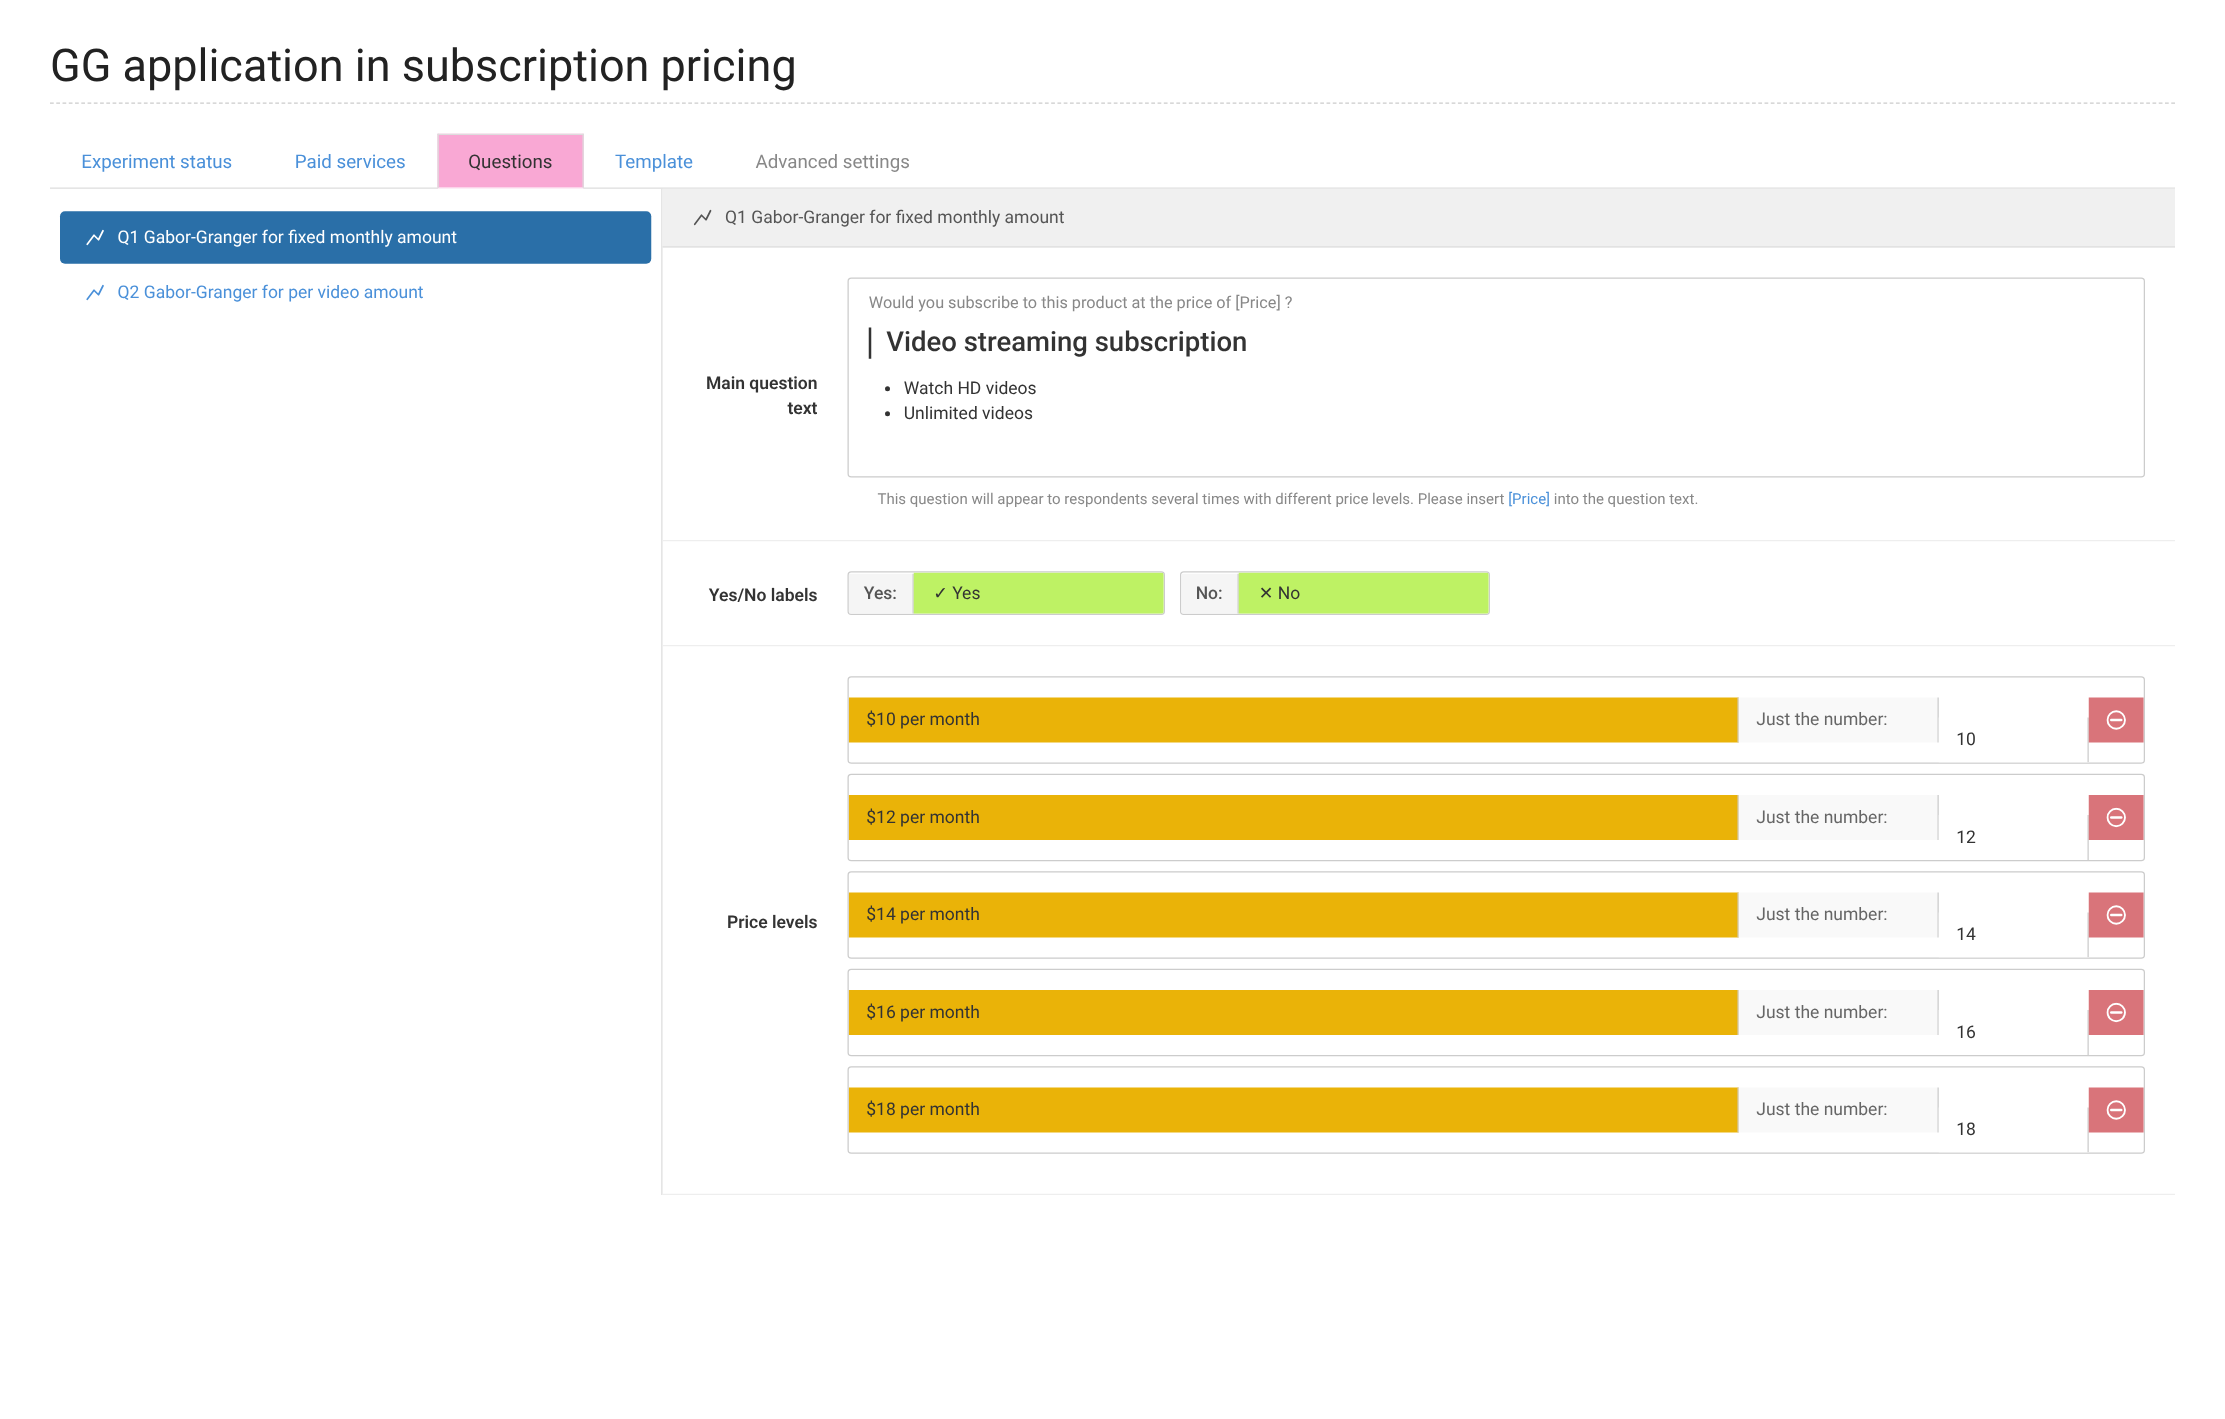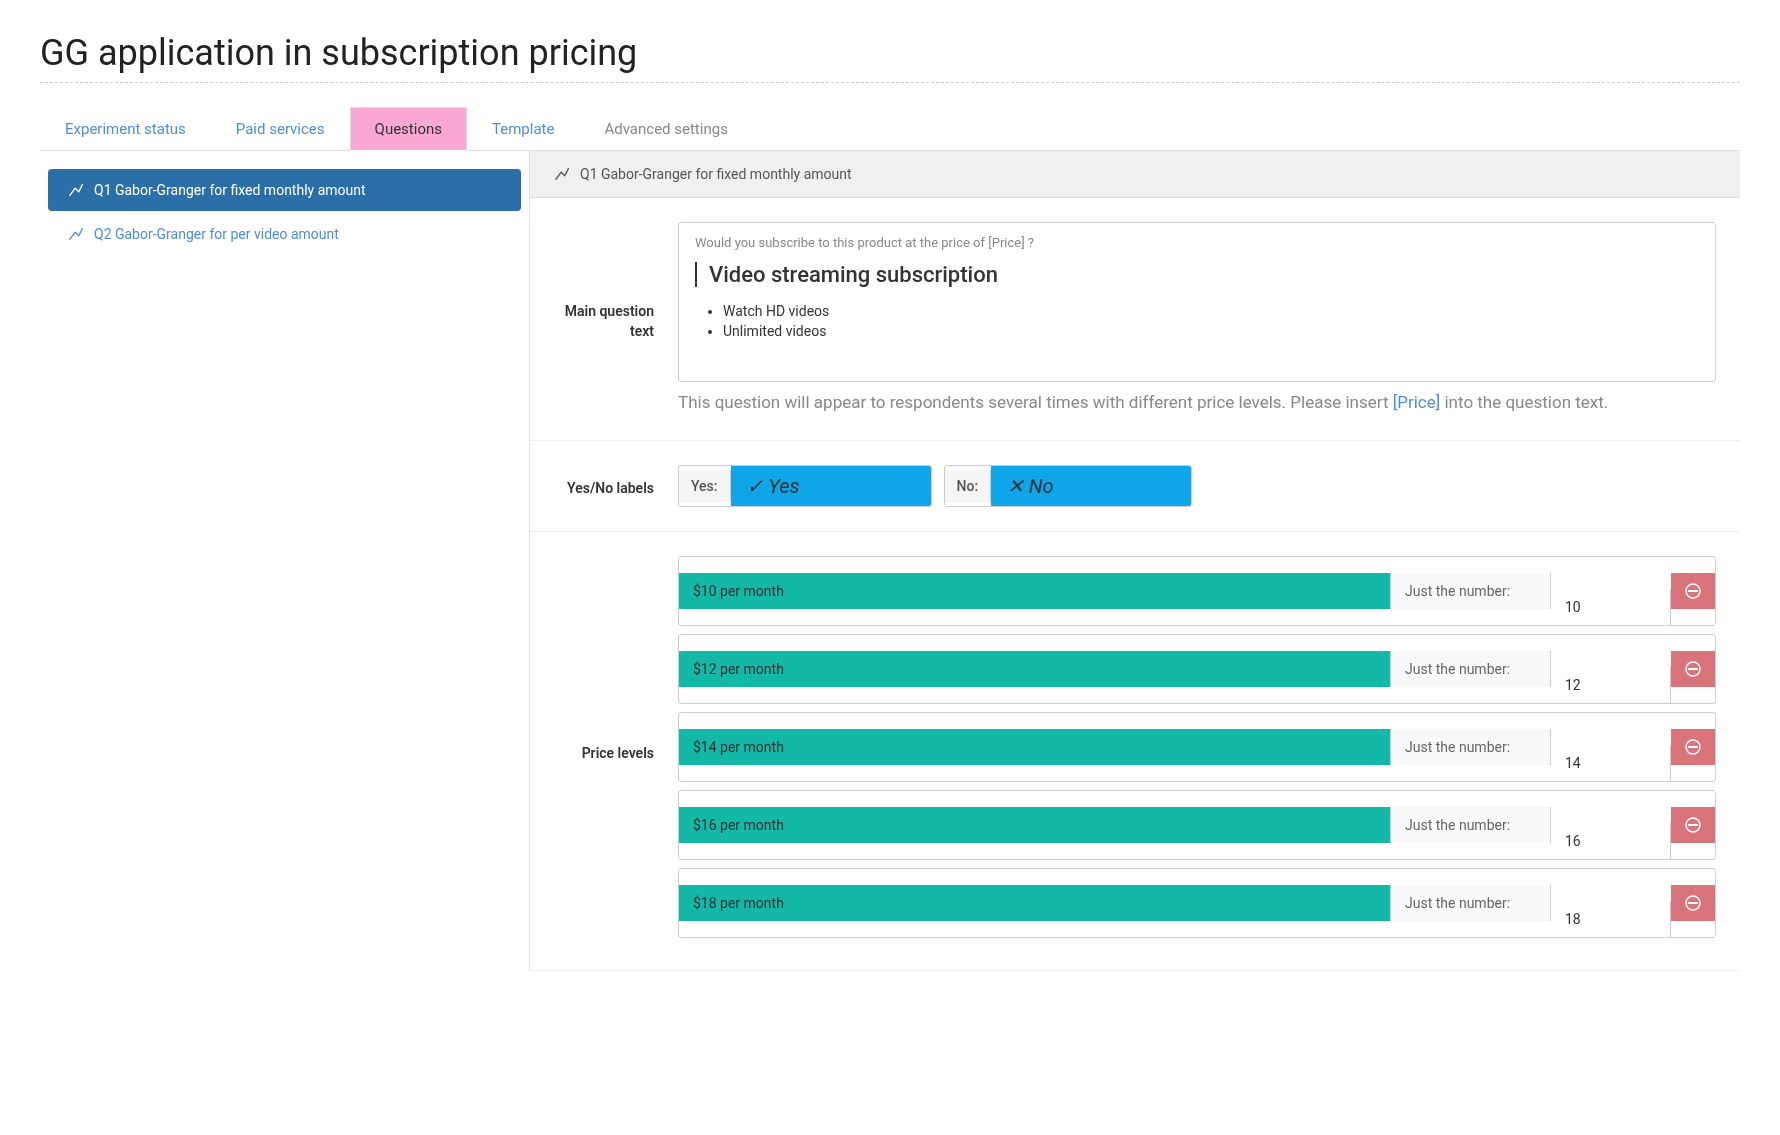--- a/index.html
+++ b/index.html
@@ -38,33 +38,33 @@
     
     .form-section { display: flex; padding: 24px 24px; gap: 24px; align-items: center; border-bottom: 1px solid #eee; }
     .form-label { width: 100px; min-width: 100px; font-weight: 600; text-align: right; font-size: 14px; color: #333; line-height: 1.4; padding-top: 6px; }
     .form-field { flex: 1; }
     .question-content-box { border: 1px solid #ccc; border-radius: 3px; padding: 12px 16px; min-height: 160px; background: #fff; }
     .question-prompt { font-size: 13px; color: #888; margin-bottom: 12px; }
     .question-body-text { font-size: 22px; font-weight: 500; color: #333; padding-left: 12px; border-left: 2px solid #333; margin-bottom: 16px; }
     .question-bullets { padding-left: 28px; }
     .question-bullets li { font-size: 14px; color: #333; margin-bottom: 4px; list-style: disc; }
     
-    .hint-text { font-size: 17px; color: #888; margin-top: 8px; line-height: 1.5; }
+    .hint-text { font-size: 12px; color: #888; margin-top: 8px; line-height: 1.5; margin-left: 24px; }
     .hint-text .price-link { color: #4a90d9; }
     
     
     .yesno-row { display: flex; gap: 12px; align-items: center; }
     .yesno-item { display: flex; align-items: center; border: 1px solid #ccc; border-radius: 3px; overflow: hidden; }
     .yesno-prefix { padding: 8px 12px; background: #f5f5f5; border-right: 1px solid #ccc; font-size: 14px; color: #555; font-weight: 500; }
-    .yesno-input { padding: 8px 16px; font-size: 20px; color: #333; min-width: 200px; background: #0ea5e9; font-style: italic; }
+    .yesno-input { padding: 8px 16px; font-size: 14px; color: #333; min-width: 200px; background: #bef264; }
     
     
     .price-levels { display: flex; flex-direction: column; gap: 0; }
     .price-level-row { display: flex; align-items: center; border: 1px solid #ccc; border-radius: 3px; overflow: hidden; margin-bottom: 8px; }
-    .price-level-label { flex: 1; padding: 10px 14px; font-size: 14px; color: #333; background: #14b8a6; border-right: 1px solid #ccc; }
+    .price-level-label { flex: 1; padding: 10px 14px; font-size: 14px; color: #333; background: #eab308; border-right: 1px solid #ccc; }
     .price-level-type { padding: 10px 14px; font-size: 14px; color: #666; background: #f9f9f9; border-right: 1px solid #ccc; min-width: 160px; }
     .price-level-value { padding: 10px 14px; font-size: 14px; color: #333; background: #fff; flex: 0 0 120px; border-right: 1px solid #ccc; margin-top: 32px; }
     .price-level-delete { padding: 10px 14px; background: #d9747a; color: #fff; cursor: pointer; display: flex; align-items: center; justify-content: center; width: 44px; }
   </style>
 </head>
 <body>
 
 <div class="page-container">
 
   <h1 class="page-title">GG application in subscription pricing</h1>

